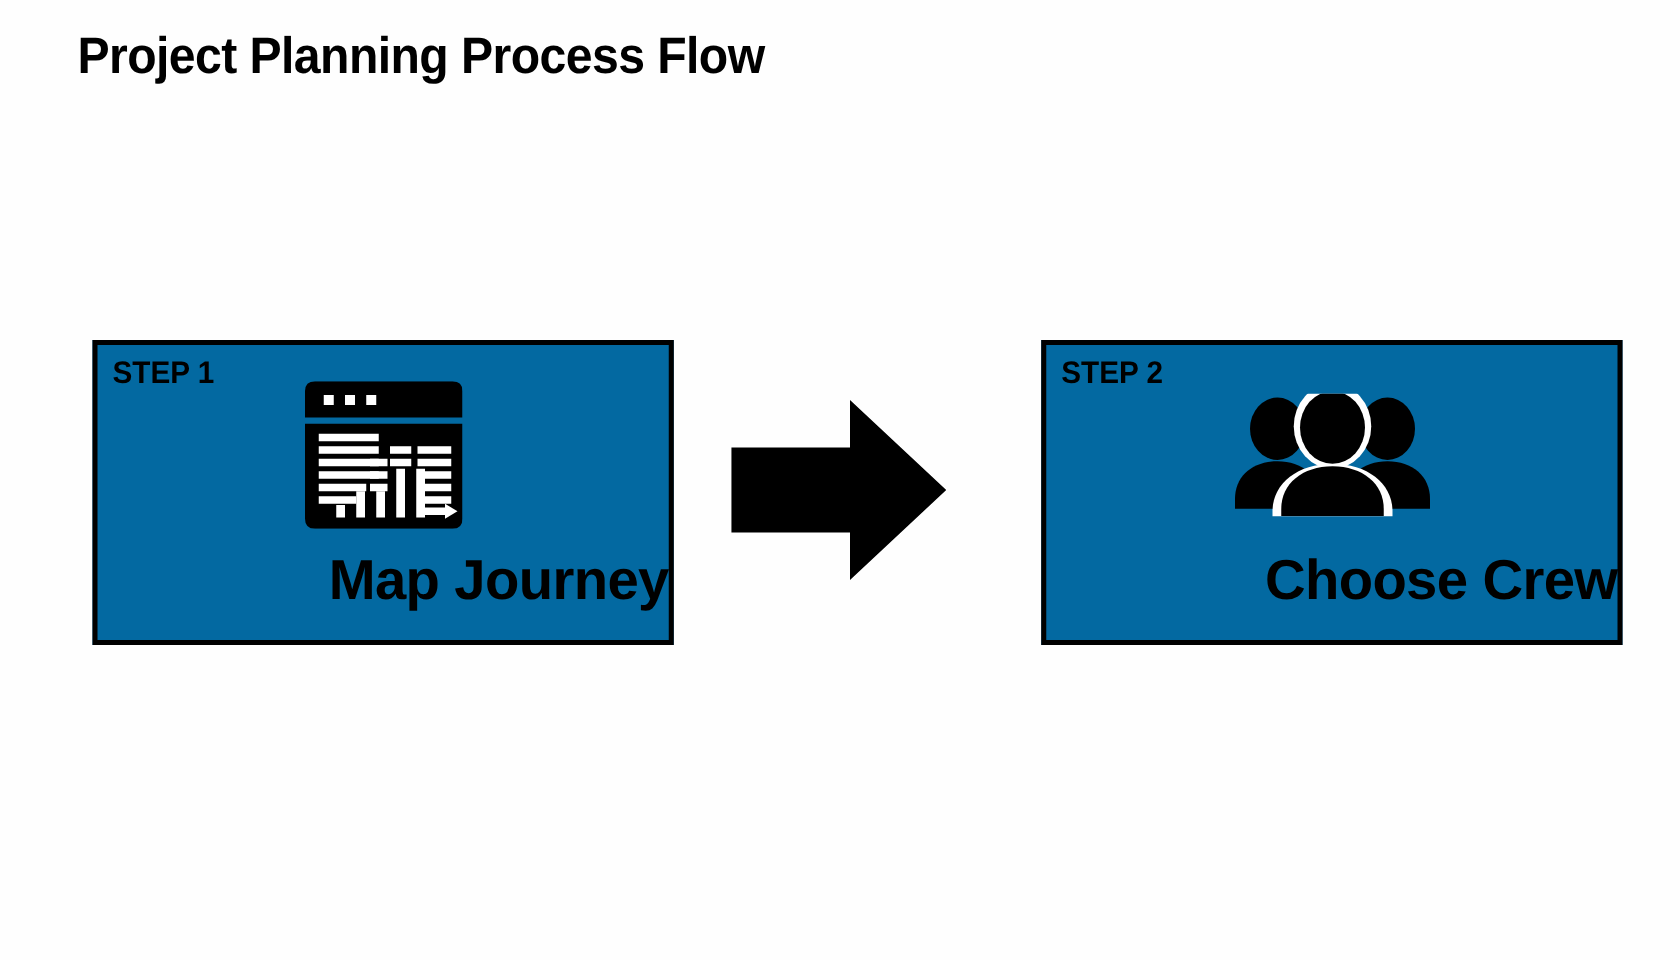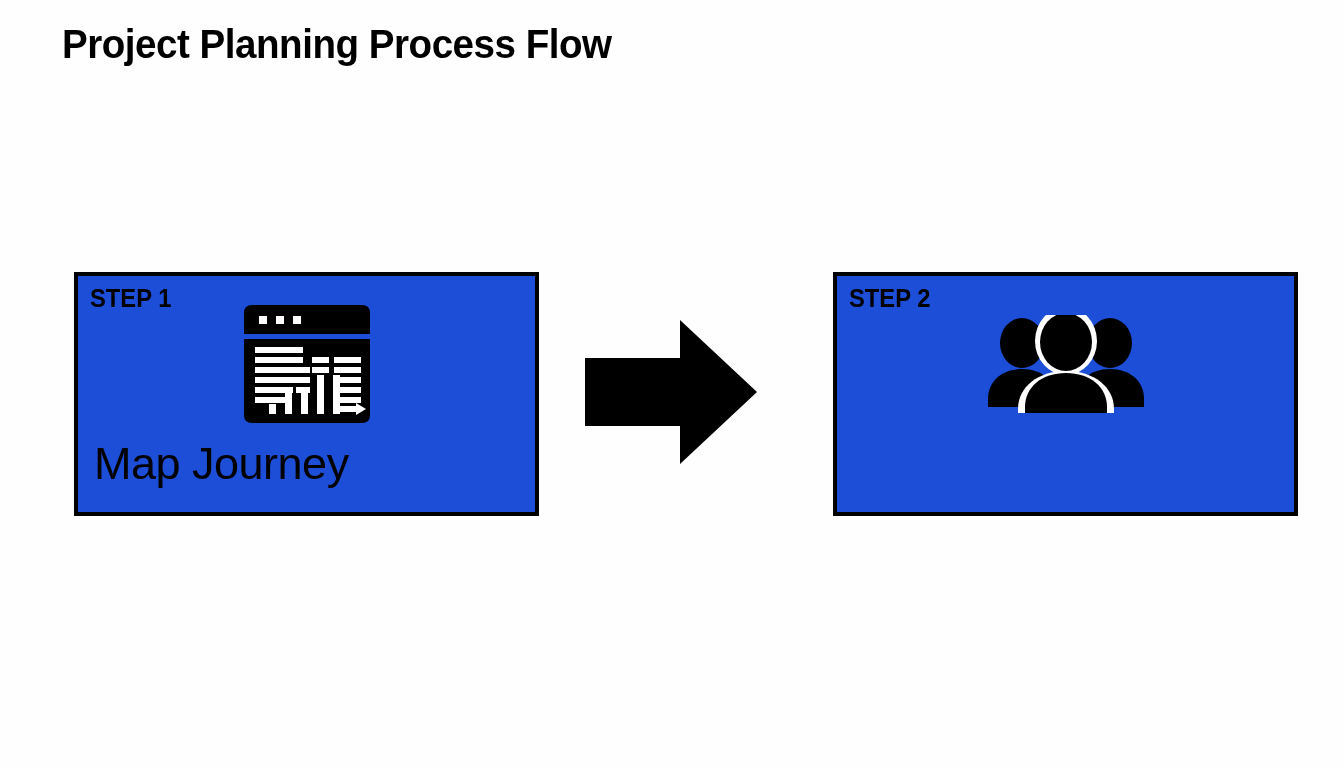--- a/index.html
+++ b/index.html
@@ -30,21 +30,21 @@
   }
 
   
   .step-box {
     position: absolute;
     top: 272px;
     width: 465px;
     height: 244px;
     border: 4px solid #000000;
     box-sizing: border-box;
-    background: #1d4ed8;
+    background: #0369a1;
   }
   #step-box-1 { left: 74px; }
   #step-box-2 { left: 833px; }
 
   .step-label {
     position: absolute;
     left: 12px;
     top: 8px;
     font-size: 25px;
     font-weight: bold;
@@ -53,23 +53,23 @@
     transform: scaleX(0.95);
     transform-origin: left top;
     white-space: nowrap;
   }
 
   .step-title {
     position: absolute;
     left: 0;
     right: 0;
     bottom: 22px;
-    text-align: left;
+    text-align: right;
     font-size: 45px;
-    font-weight: normal;
+    font-weight: bold;
     color: #000000;
     letter-spacing: -0.5px;
     white-space: nowrap;
     padding-left: 16px;
   }
 
   .step-icon {
     position: absolute;
     left: 0;
     right: 0;
@@ -168,13 +168,14 @@
         <path d="M80,56 C52,56 32,72 32,94 L32,100 L128,100 L128,94 C128,72 108,56 80,56 Z"></path>
       </g>
 
       <g fill="#000000">
         <ellipse cx="80" cy="27" rx="26" ry="29"></ellipse>
         <path d="M80,58 C56,58 39,72 39,92 L39,98 L121,98 L121,92 C121,72 104,58 80,58 Z"></path>
       </g>
     </svg>
   </div>
 
+  <div class="step-title">Choose Crew</div>
 </div>
 
 </body></html>

